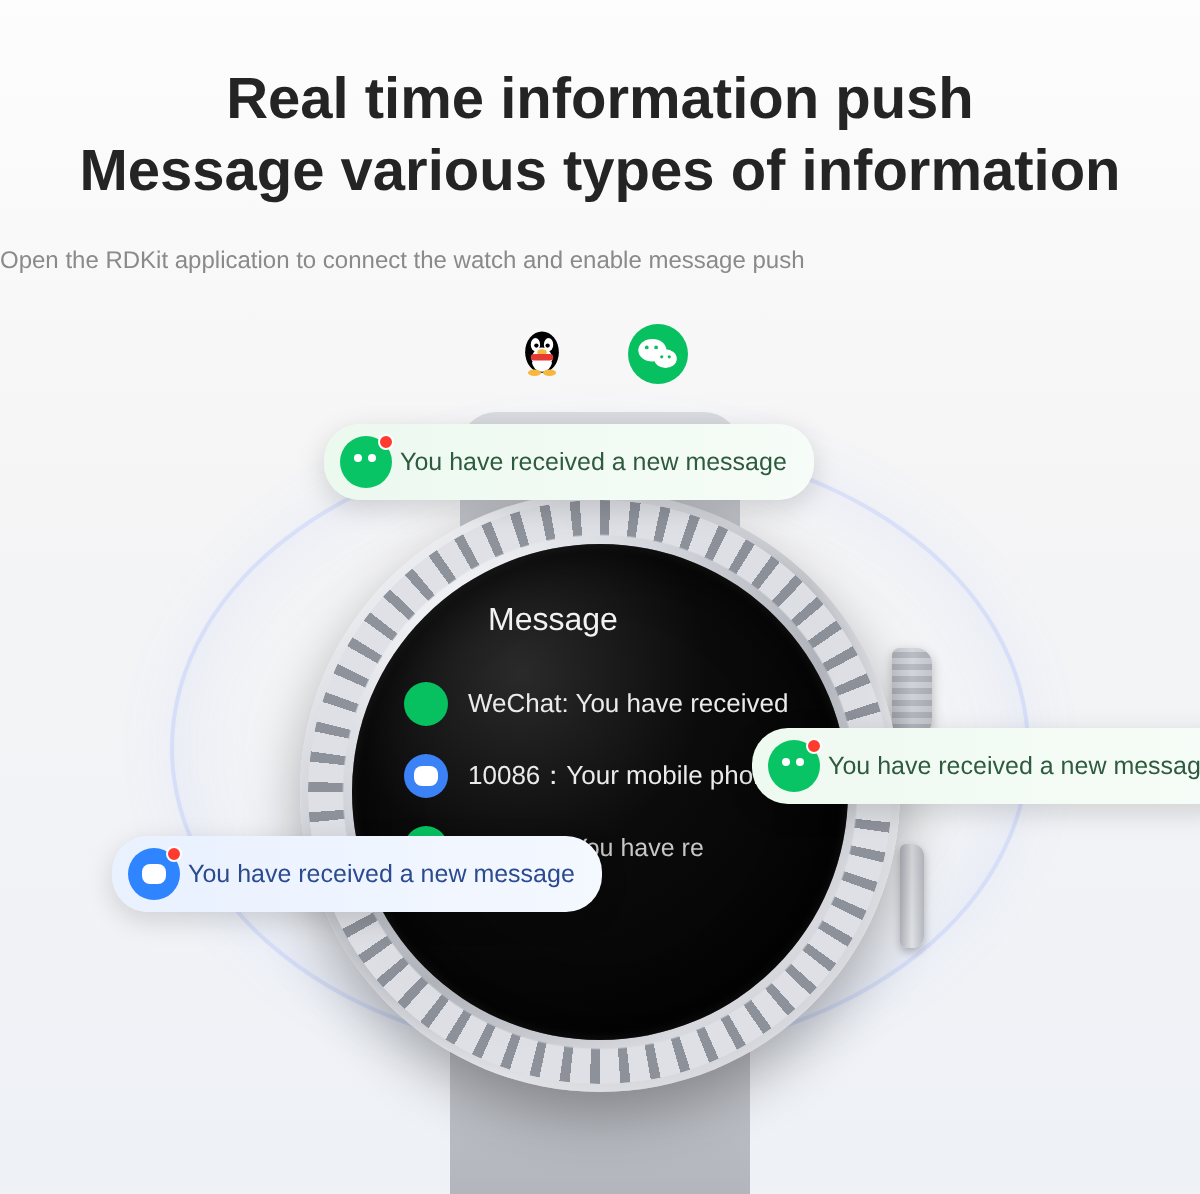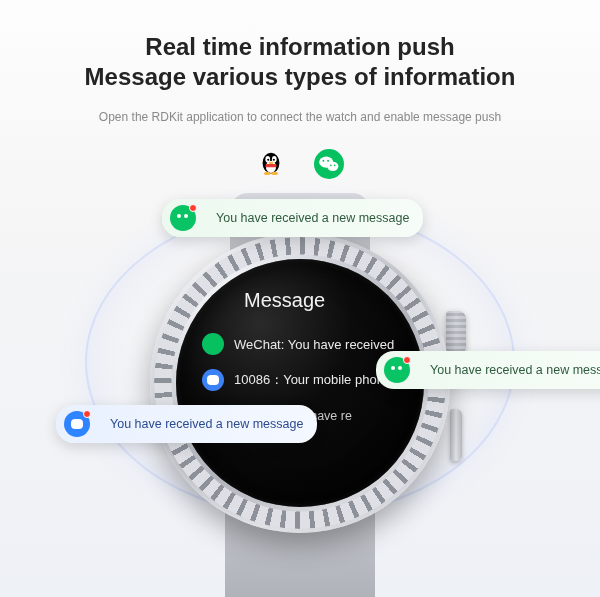--- a/index.html
+++ b/index.html
@@ -6,28 +6,28 @@
   body {
     width: 600px;
     height: 597px;
     background: linear-gradient(180deg, #fdfdfd 0%, #f5f5f6 40%, #eef1f6 100%);
     font-family: -apple-system, "Segoe UI", Arial, sans-serif;
     overflow: hidden;
     position: relative;
   }
   .title {
     text-align: center;
-    font-size: 24px;
+    font-size: 29px;
     font-weight: 600;
     color: #242424;
     line-height: 1.25;
     padding-top: 32px;
   }
   .subtitle {
-    text-align: center;
+    text-align: left;
     font-size: 12px;
     color: #8a8a8a;
     line-height: 1.6;
     margin-top: 16px;
   }
   .icon-row {
     display: flex;
     justify-content: center;
     gap: 28px;
     margin-top: 22px;
@@ -110,37 +110,37 @@
   }
   .watch-face {
     position:absolute; left:26px; top:26px; width:248px; height:248px; border-radius:50%;
     background: radial-gradient(circle at 34% 26%, #2a2a2a 0%, #0b0b0b 38%, #000 100%);
     box-shadow: inset 0 0 30px rgba(0,0,0,0.9), inset 0 0 6px rgba(255,255,255,0.14);
     z-index:3; overflow:hidden;
     color:#fff;
   }
   .face-inner { padding: 30px 26px 20px 26px; }
   .face-title {
-    font-size: 20px; font-weight:400; color:#f2f2f2; text-align:left; margin-left:42px; margin-bottom:14px;
+    font-size: 16px; font-weight:400; color:#f2f2f2; text-align:left; margin-left:42px; margin-bottom:14px;
   }
   .msg-row { display:flex; align-items:center; gap:10px; padding:7px 0; }
   .msg-dot {
     width:22px; height:22px; border-radius:50%; flex:0 0 22px;
     display:flex; align-items:center; justify-content:center;
   }
   .dot-green { background:#07c160; }
   .dot-blue  { background:#3b82f6; }
   .msg-txt { font-size:13px; color:#eaeaea; white-space:nowrap; overflow:hidden; }
   .msg-txt.dim { color:#c7c7c7; font-size:12.5px; }
 
   
   .bubble {
     position:absolute;
     display:flex; align-items:center;
-    gap:20px;
+    gap:4px;
     padding:6px 14px 6px 8px;
     border-radius: 18px;
     font-size:12.5px;
     background:#fff;
     box-shadow: 0 4px 14px rgba(0,0,0,0.15);
     z-index:5;
     white-space:nowrap;
   }
   .bubble .bdot {
     position:relative;

